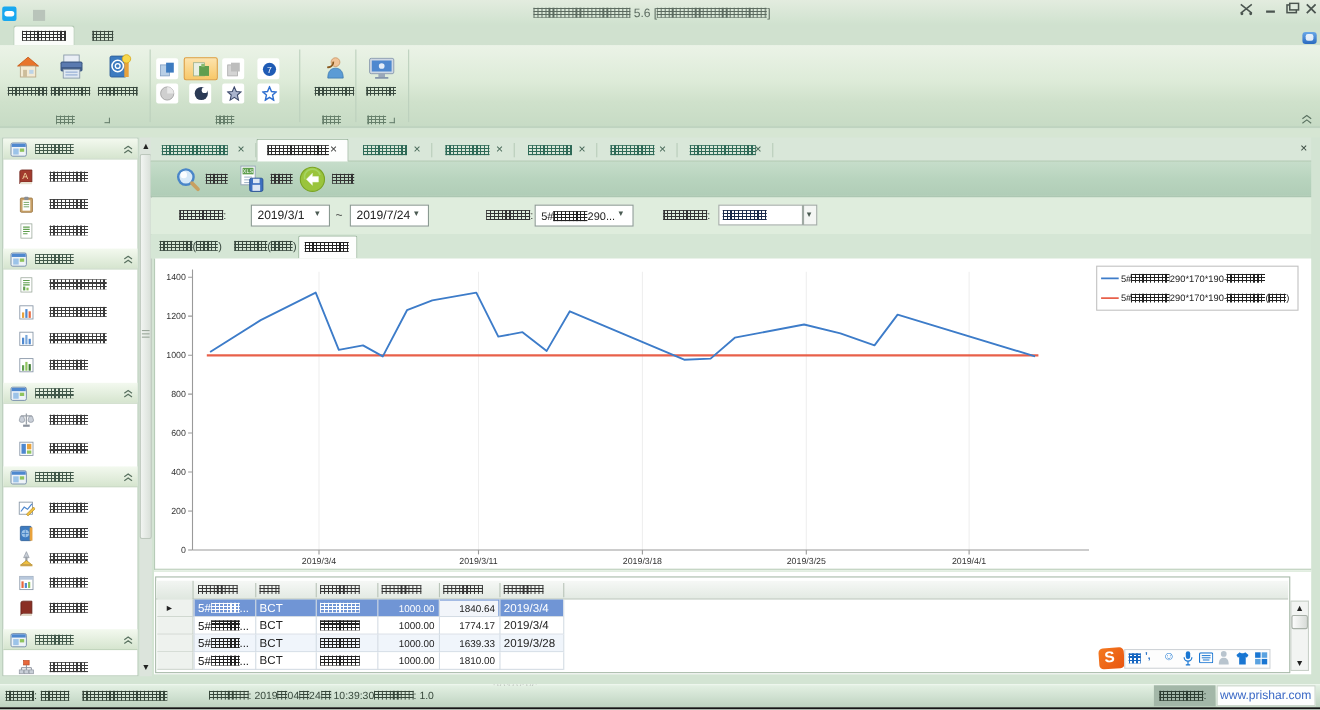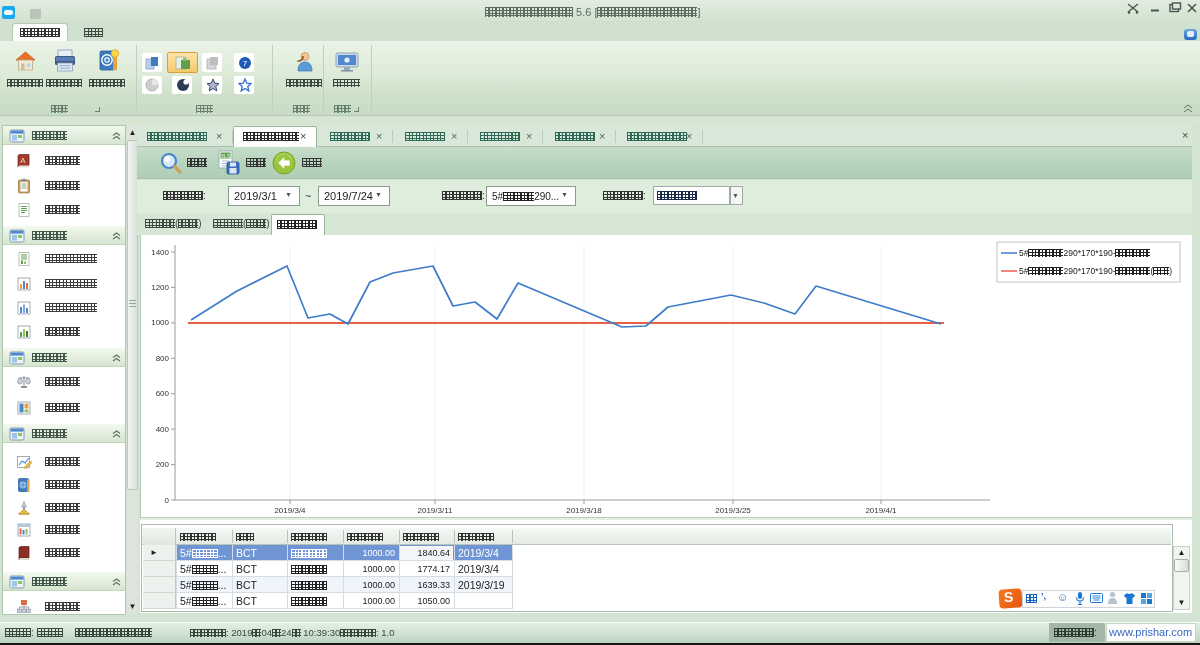--- a/index.html
+++ b/index.html
@@ -505,36 +505,36 @@
 <div class="ab" style="left:343px;top:577px;width:1px;height:16px;background:#d4dce4;"></div>
 <div class="ab" style="left:399px;top:577px;width:1px;height:16px;background:#d4dce4;"></div>
 <div class="ab" style="left:454px;top:577px;width:1px;height:16px;background:#d4dce4;"></div>
 <div class="ab" style="left:512px;top:577px;width:1px;height:16px;background:#d4dce4;"></div>
 <div class="ab" style="left:176px;top:592px;width:336px;height:1px;background:#d4dce4;"></div>
 <div class="ab" style="left:180px;top:580px;font-size:10.5px;color:#222;">5#<b class="zh" style="width:26px"></b>...</div>
 <div class="ab" style="left:236px;top:580px;font-size:10.5px;color:#222;">BCT</div>
 <div class="ab" style="left:291px;top:580px;font-size:10.5px;color:#222;"><b class="zh" style="width:36px"></b></div>
 <div class="ab" style="left:343px;top:581px;width:52px;font-size:9px;color:#222;text-align:right;">1000.00</div>
 <div class="ab" style="left:399px;top:581px;width:51px;font-size:9px;color:#222;text-align:right;">1639.33</div>
-<div class="ab" style="left:458px;top:580px;font-size:10.5px;color:#222;">2019/3/19</div>
+<div class="ab" style="left:458px;top:580px;font-size:10.5px;color:#222;">2019/3/28</div>
 <div class="ab" style="left:143px;top:593px;width:33px;height:16px;background:#eef2ee;border-right:1px solid #c0cac0;border-bottom:1px solid #d0d8d0;"></div>
 <div class="ab" style="left:176px;top:593px;width:336px;height:16px;background:#fff;"></div>
 <div class="ab" style="left:176px;top:593px;width:1px;height:16px;background:#d4dce4;"></div>
 <div class="ab" style="left:232px;top:593px;width:1px;height:16px;background:#d4dce4;"></div>
 <div class="ab" style="left:287px;top:593px;width:1px;height:16px;background:#d4dce4;"></div>
 <div class="ab" style="left:343px;top:593px;width:1px;height:16px;background:#d4dce4;"></div>
 <div class="ab" style="left:399px;top:593px;width:1px;height:16px;background:#d4dce4;"></div>
 <div class="ab" style="left:454px;top:593px;width:1px;height:16px;background:#d4dce4;"></div>
 <div class="ab" style="left:512px;top:593px;width:1px;height:16px;background:#d4dce4;"></div>
 <div class="ab" style="left:176px;top:608px;width:336px;height:1px;background:#d4dce4;"></div>
 <div class="ab" style="left:180px;top:596px;font-size:10.5px;color:#222;">5#<b class="zh" style="width:26px"></b>...</div>
 <div class="ab" style="left:236px;top:596px;font-size:10.5px;color:#222;">BCT</div>
 <div class="ab" style="left:291px;top:596px;font-size:10.5px;color:#222;"><b class="zh" style="width:36px"></b></div>
 <div class="ab" style="left:343px;top:597px;width:52px;font-size:9px;color:#222;text-align:right;">1000.00</div>
-<div class="ab" style="left:399px;top:597px;width:51px;font-size:9px;color:#222;text-align:right;">1050.00</div>
+<div class="ab" style="left:399px;top:597px;width:51px;font-size:9px;color:#222;text-align:right;">1810.00</div>
 <div class="ab" style="left:448px;top:596px;font-size:10.5px;color:#222;margin-top:24px;">2019/3/6</div>
 <div class="ab" style="left:1173px;top:546px;width:17px;height:64px;background:#f2f4f2;border:1px solid #c8d0c8;"></div>
 <div class="ab" style="left:1175px;top:548px;width:13px;height:10px;font-size:8px;color:#222;text-align:center;line-height:10px;">▲</div>
 <div class="ab" style="left:1174px;top:559px;width:15px;height:13px;background:linear-gradient(90deg,#fcfcfc,#d8dcd8);border:1px solid #a8b0a8;border-radius:2px;"></div>
 <div class="ab" style="left:1175px;top:598px;width:13px;height:10px;font-size:8px;color:#222;text-align:center;line-height:10px;">▼</div>
 </div>
 
 <div id="sogou">
 <div class="ab" style="left:999px;top:589px;width:23px;height:19px;background:linear-gradient(135deg,#f47920,#e85510);border-radius:4px;transform:rotate(-4deg);"></div>
 <div class="ab" style="left:1004px;top:590px;font-size:14px;font-weight:bold;color:#fff;transform:rotate(-4deg);">S</div>

